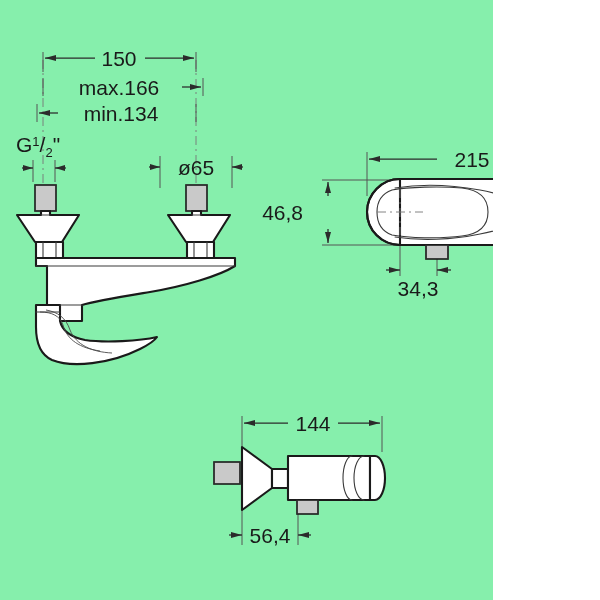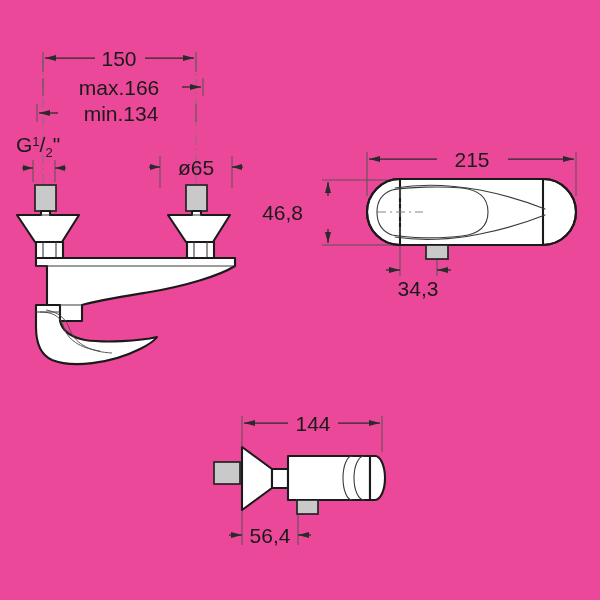--- a/index.html
+++ b/index.html
@@ -5,23 +5,23 @@
   html, body {
     margin: 0;
     padding: 0;
     background: #ffffff;
   }
   body {
     font-family: "Liberation Sans", sans-serif;
   }
   #sheet {
     position: relative;
-    width: 600px;
+    width: 493px;
     height: 600px;
-    background: #ec4899;
+    background: #86efac;
     overflow: hidden;
   }
   #drawing {
     position: absolute;
     left: 0;
     top: 0;
     width: 600px;
     height: 600px;
   }
   .dimtext {

